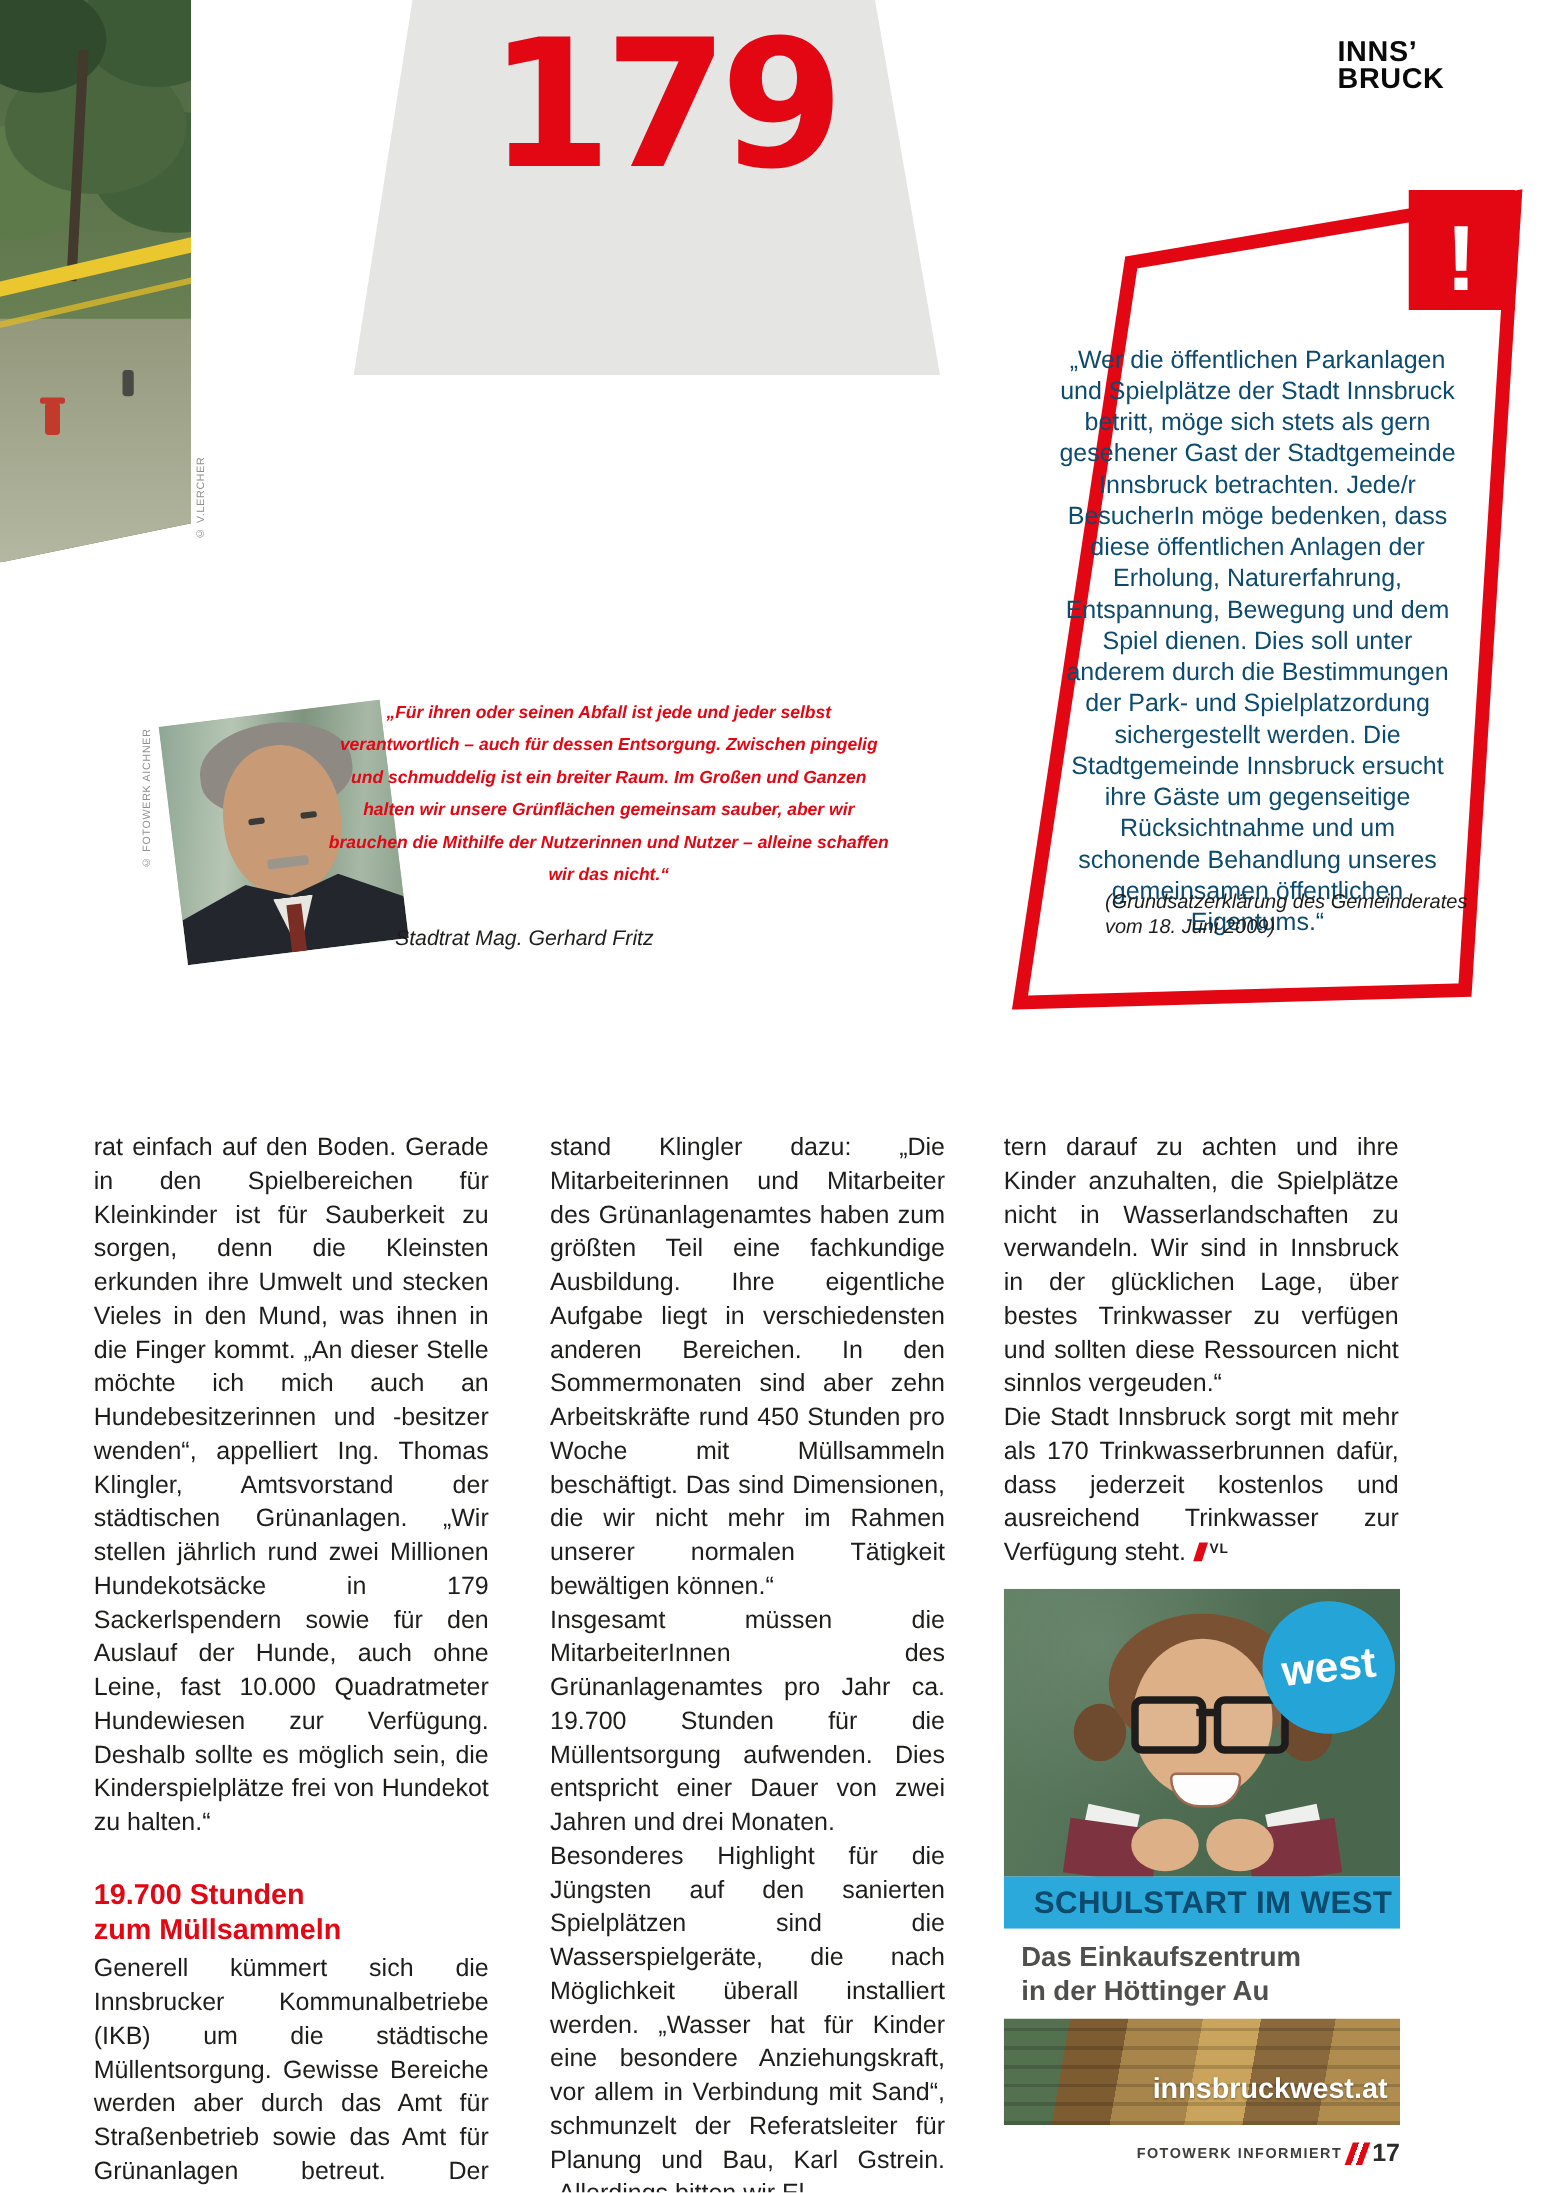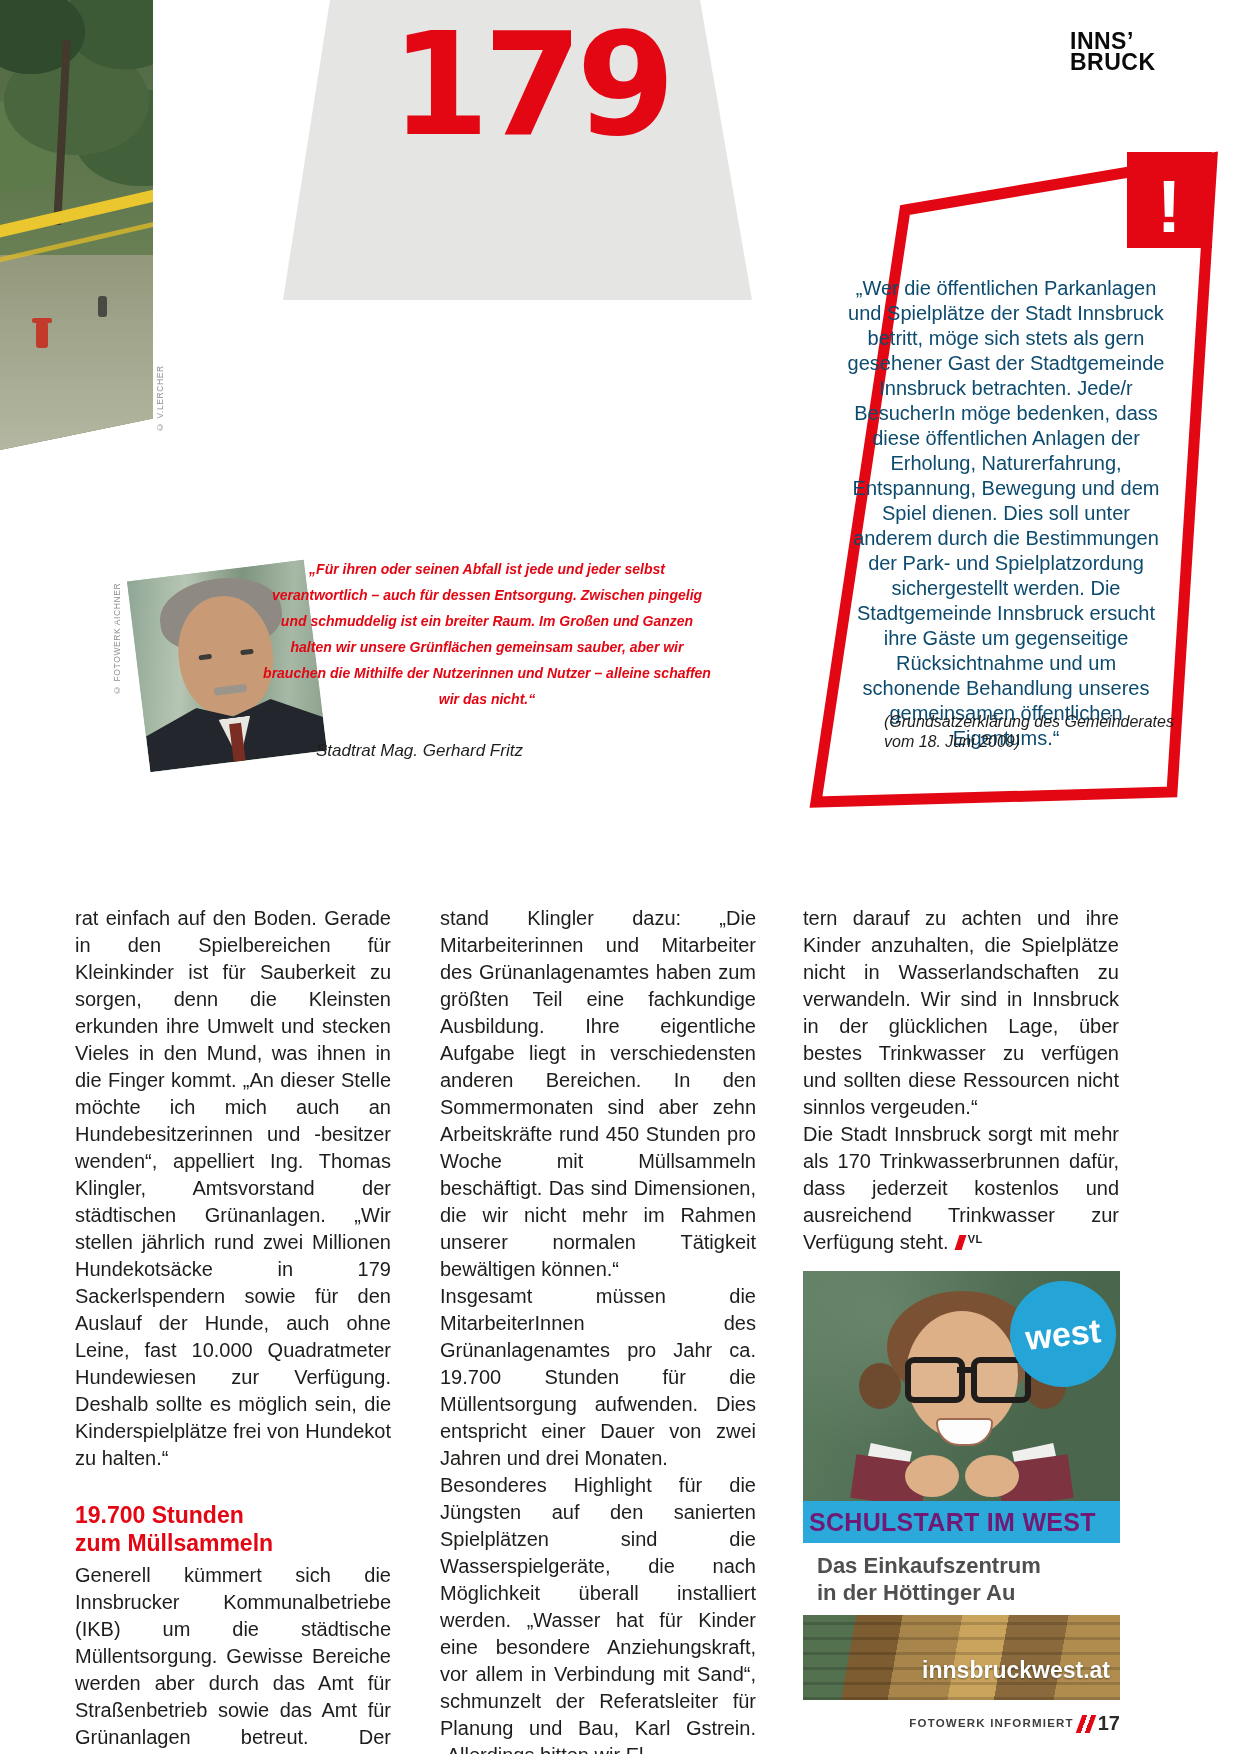--- a/index.html
+++ b/index.html
@@ -104,22 +104,22 @@
     border-radius:9px; background:rgba(255,255,255,.07); }
   .gl-lens.l { left:102px; } .gl-lens.r { left:168px; }
   .gl-bridge { position:absolute; left:154px; top:96px; width:16px; height:6px; background:#1f1d1c; }
   .gl-smile { position:absolute; left:133px; top:147px; width:53px; height:24px; background:#fdfdfd;
     border:2px solid #a06a52; border-radius:5px 5px 24px 24px; }
   .gl-hand { position:absolute; width:54px; height:42px; border-radius:50%; background:#ddb088; top:184px; }
   .gl-hand.l { left:102px; } .gl-hand.r { left:162px; }
   .west-circle { position:absolute; right:4px; top:10px; width:106px; height:106px; border-radius:50%;
     background:#25a5d7; display:flex; align-items:center; justify-content:center;
     color:#fff; font-weight:bold; font-size:34px; transform:rotate(-6deg); }
-  .ad-banner { width:100%; height:42px; background:#2ba9da; color:#701a75; font-weight:bold;
-    font-size:25px; line-height:42px; padding-left:6px; box-sizing:border-box; letter-spacing:.3px; }
+  .ad-banner { width:100%; height:42px; background:#2ba9da; color:#0c4a6e; font-weight:bold;
+    font-size:25px; line-height:42px; padding-left:24px; box-sizing:border-box; letter-spacing:.3px; }
   .ad-subtitle { width:100%; height:72px; background:#fff; color:#4f4f4e; font-weight:bold;
     font-size:22px; line-height:27px; padding:9px 0 0 14px; box-sizing:border-box; white-space:pre-line; }
   .ad-books { position:relative; width:100%; height:85px;
     background:linear-gradient(100deg,#53704f 0%,#53704f 16%,#7d5c31 16%,#7d5c31 30%,#a8854a 30%,#a8854a 48%,#caa45c 48%,#caa45c 62%,#8a6a3c 62%,#8a6a3c 80%,#b08d4f 80%,#b08d4f 100%); }
   .ad-books::before { content:""; position:absolute; inset:0;
     background:repeating-linear-gradient(0deg, rgba(0,0,0,.16) 0 3px, transparent 3px 15px); }
   .ad-url { position:absolute; right:10px; bottom:16px; color:#fff; font-weight:bold;
     font-size:23px; text-shadow:0 1px 2px rgba(0,0,0,.45); }
 
   

